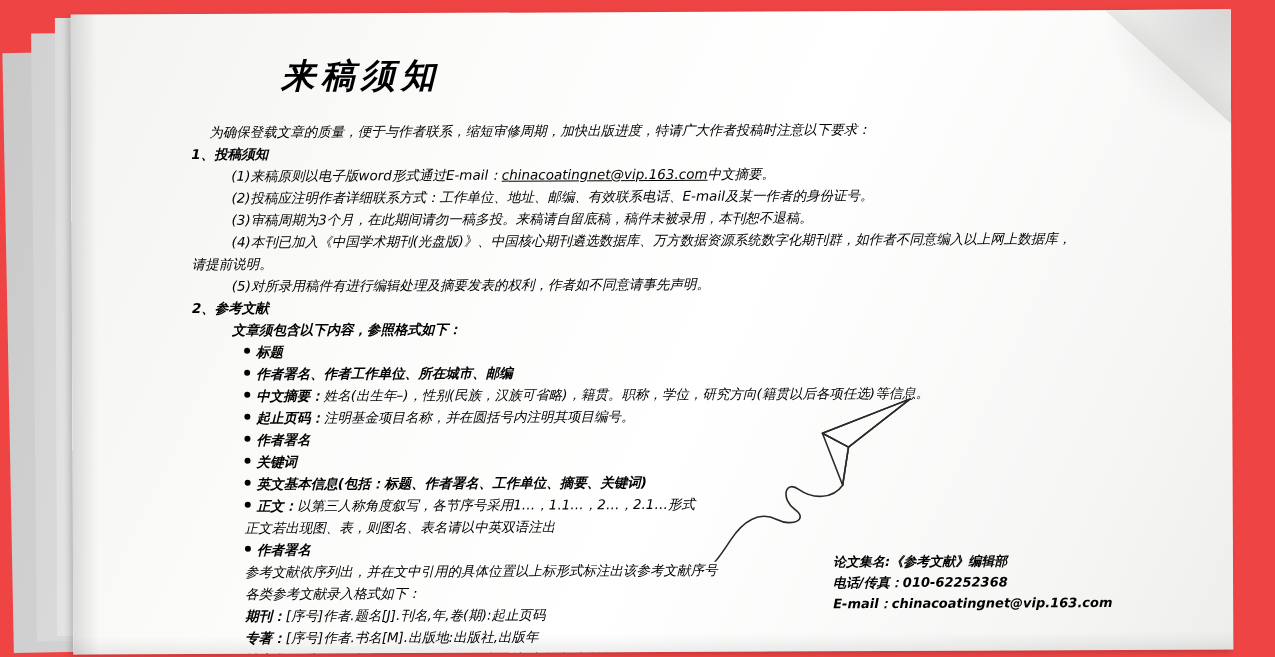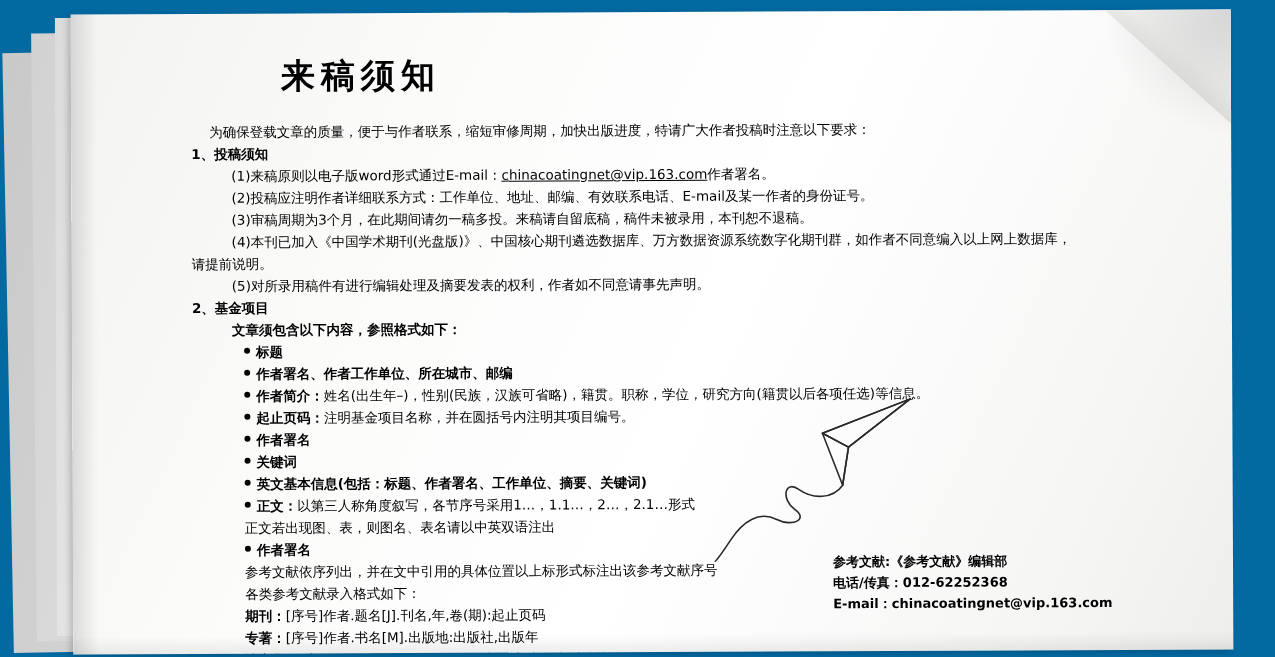--- a/index.html
+++ b/index.html
@@ -5,22 +5,23 @@
   html, body {
     margin: 0;
     padding: 0;
     background: #ffffff;
   }
   #page {
     position: relative;
     width: 1275px;
     height: 657px;
     overflow: hidden;
-    background: #0369a1;
+    background: #ef4444;
     font-family: "DejaVu Sans", "Liberation Sans", sans-serif;
+    font-style: italic;
   }
 
   
   .sheet {
     position: absolute;
     background: #d9d9d9;
   }
   .sheet-1 {
     left: 8px; top: 42px; width: 1160px; height: 600px;
     background: linear-gradient(110deg,#c9c9c9 0%, #d6d6d6 30%, #e2e2e2 70%, #cfcfcf 100%);
@@ -166,42 +167,42 @@
 
       <div class="body-text">
 
         <p class="para indent1">为确保登载文章的质量，便于与作者联系，缩短审修周期，加快出版进度，特请广大作者投稿时注意以下要求：</p>
 
         <p class="para numhead">
           <span class="nlabel">1、</span><span>投稿须知</span>
         </p>
 
         <p class="para indent2">
-          <span>(1)来稿原则以电子版word形式通过E-mail：</span><span class="uline">chinacoatingnet@vip.163.com</span><span>作者署名。</span>
+          <span>(1)来稿原则以电子版word形式通过E-mail：</span><span class="uline">chinacoatingnet@vip.163.com</span><span>中文摘要。</span>
         </p>
         <p class="para indent2">(2)投稿应注明作者详细联系方式：工作单位、地址、邮编、有效联系电话、E-mail及某一作者的身份证号。</p>
         <p class="para indent2">(3)审稿周期为3个月，在此期间请勿一稿多投。来稿请自留底稿，稿件未被录用，本刊恕不退稿。</p>
         <p class="para indent2">(4)本刊已加入《中国学术期刊(光盘版)》、中国核心期刊遴选数据库、万方数据资源系统数字化期刊群，如作者不同意编入以上网上数据库，</p>
         <p class="para">请提前说明。</p>
         <p class="para indent2">(5)对所录用稿件有进行编辑处理及摘要发表的权利，作者如不同意请事先声明。</p>
 
         <p class="para numhead">
-          <span class="nlabel">2、</span><span>基金项目</span>
+          <span class="nlabel">2、</span><span>参考文献</span>
         </p>
 
         <p class="para indent2 bold">文章须包含以下内容，参照格式如下：</p>
 
         <p class="para bullet">
           <span class="dot"></span><span class="bold">标题</span><span></span>
         </p>
         <p class="para bullet">
           <span class="dot"></span><span class="bold">作者署名、作者工作单位、所在城市、邮编</span><span></span>
         </p>
         <p class="para bullet">
-          <span class="dot"></span><span class="bold">作者简介：</span><span>姓名(出生年–)，性别(民族，汉族可省略)，籍贯。职称，学位，研究方向(籍贯以后各项任选)等信息。</span>
+          <span class="dot"></span><span class="bold">中文摘要：</span><span>姓名(出生年–)，性别(民族，汉族可省略)，籍贯。职称，学位，研究方向(籍贯以后各项任选)等信息。</span>
         </p>
         <p class="para bullet">
           <span class="dot"></span><span class="bold">起止页码：</span><span>注明基金项目名称，并在圆括号内注明其项目编号。</span>
         </p>
         <p class="para bullet">
           <span class="dot"></span><span class="bold">作者署名</span><span></span>
         </p>
         <p class="para bullet">
           <span class="dot"></span><span class="bold">关键词</span><span></span>
         </p>
@@ -238,24 +239,24 @@
           <path d="M238 18 L150 52 L176 66 Z"></path>
           <path d="M238 18 L176 66 L170 104 L150 52 Z"></path>
           <path d="M176 66 L170 104"></path>
           <path d="M150 52 L176 66"></path>
           <path d="M170 104 C160 118, 140 118, 126 108 C112 98, 108 118, 122 128 C136 138, 120 146, 104 138 C86 129, 70 140, 58 158 C50 170, 46 176, 42 180"></path>
         </g>
       </svg>
 
       <div class="contact">
         <div>
-          <span>参考文献:</span><span>《参考文献》编辑部</span>
+          <span>论文集名:</span><span>《参考文献》编辑部</span>
         </div>
         <div>
-          <span>电话/传真：</span><span>012-62252368</span>
+          <span>电话/传真：</span><span>010-62252368</span>
         </div>
         <div>
           <span>E-mail：</span><span>chinacoatingnet@vip.163.com</span>
         </div>
       </div>
 
     </div>
 
     <div class="curl"></div>
     <div class="curl-shade"></div>

